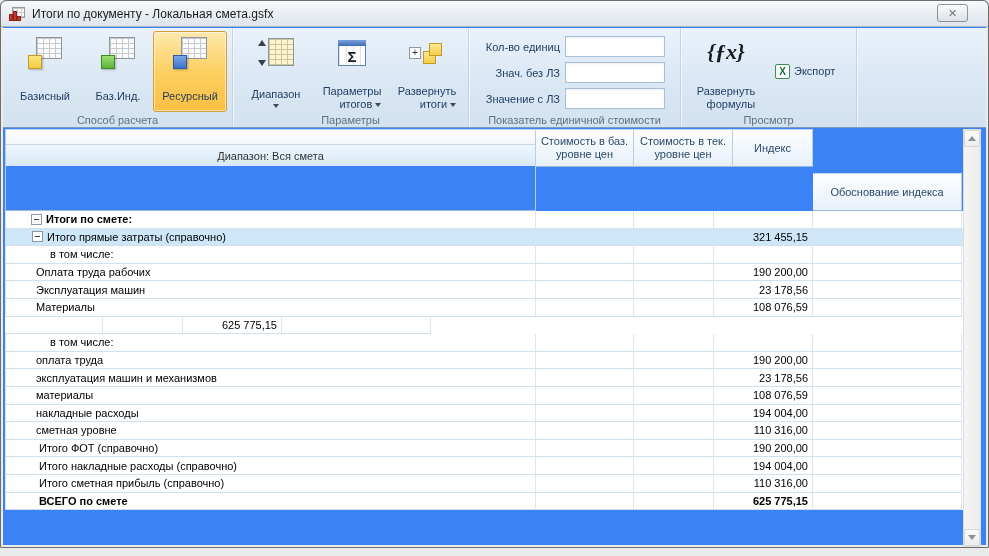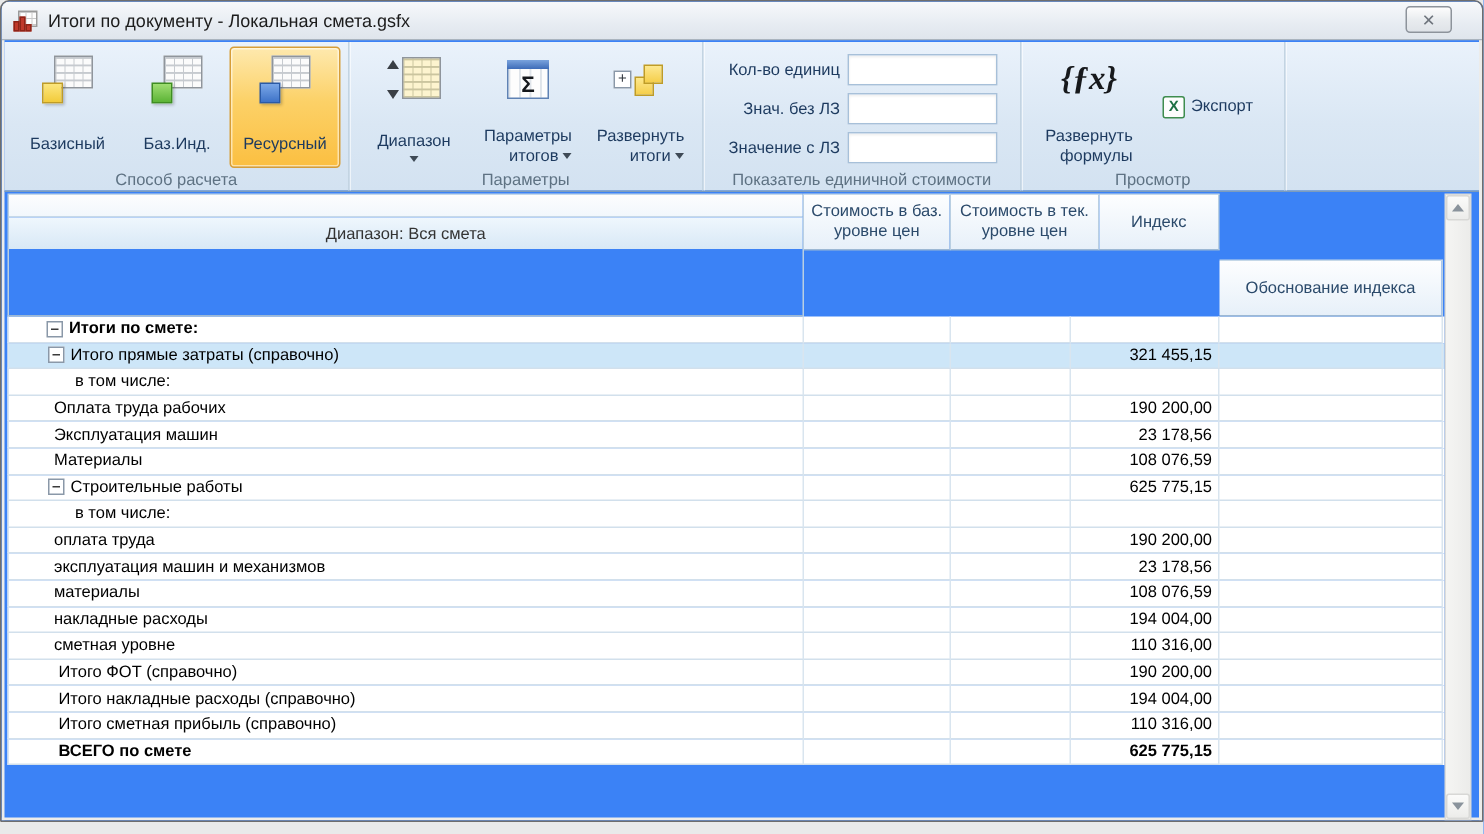--- a/index.html
+++ b/index.html
@@ -312,24 +312,20 @@
         <div class="grid-row lvl3 no-exp">
           <div class="cell desc">
             <span>Материалы</span>
           </div>
           <div class="cell val baz"></div>
           <div class="cell val index"></div>
           <div class="cell val tek">108 076,59</div>
           <div class="cell val obosn"></div>
         </div>
         <div class="grid-row lvl1">
-          <div class="cell desc">
-            <span class="expander"></span>
-            <span>Строительные работы</span>
-          </div>
           <div class="cell val baz"></div>
           <div class="cell val index"></div>
           <div class="cell val tek">625 775,15</div>
           <div class="cell val obosn"></div>
         </div>
         <div class="grid-row lvl2 no-exp">
           <div class="cell desc">
             <span>в том числе:</span>
           </div>
           <div class="cell val baz"></div>

